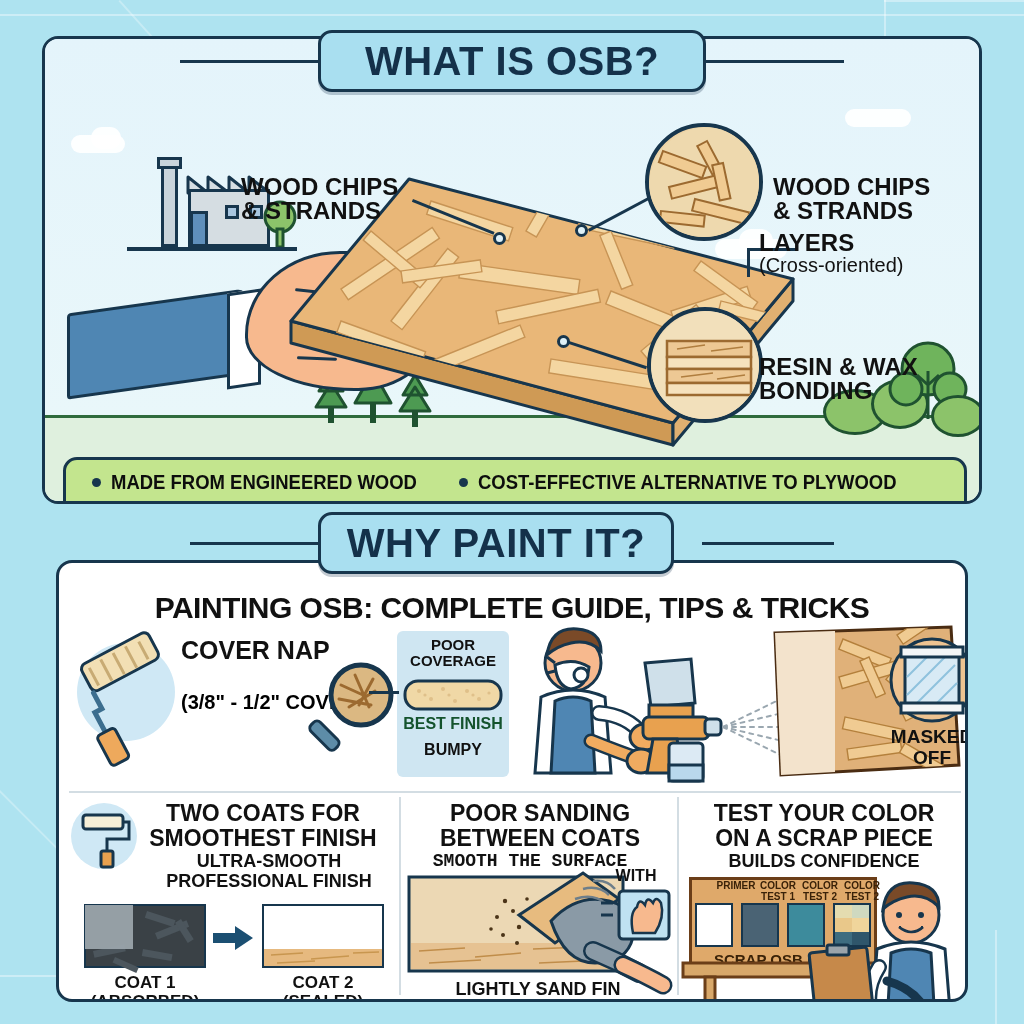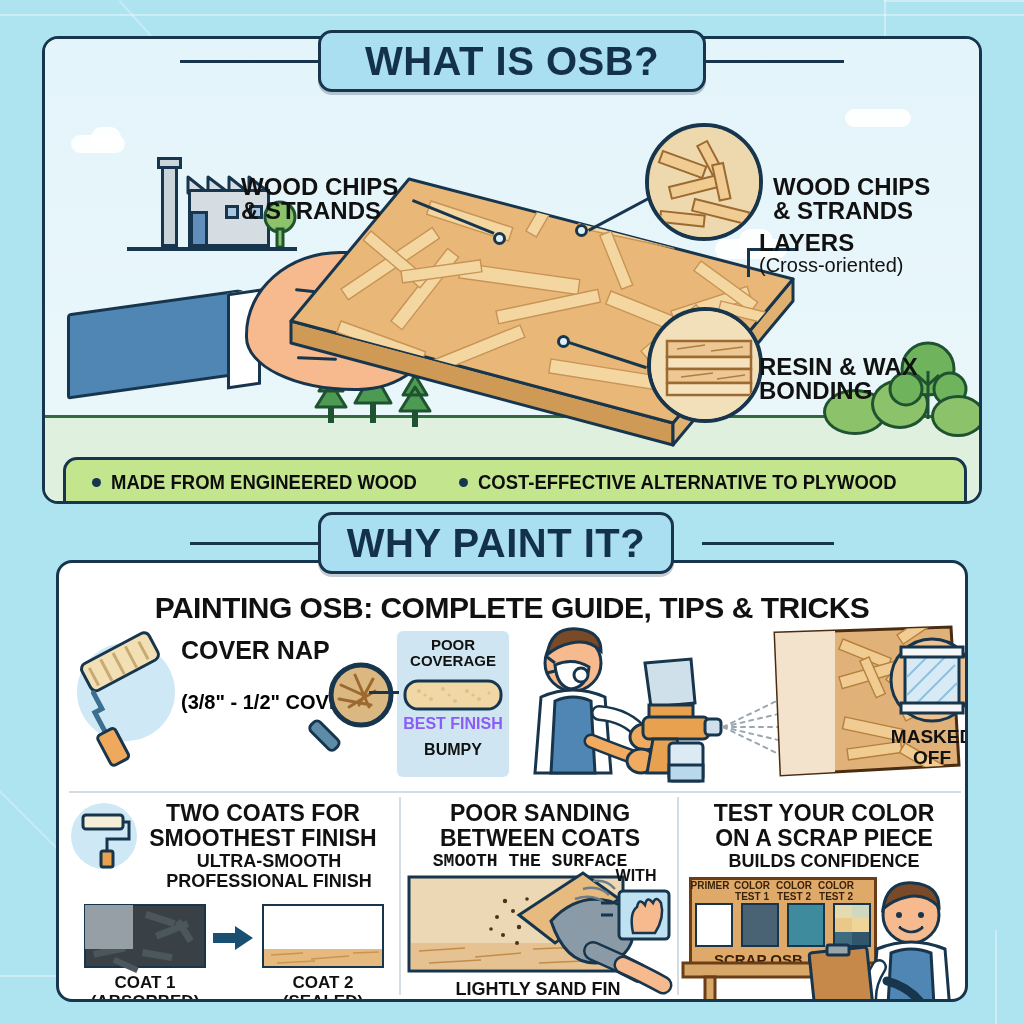--- a/index.html
+++ b/index.html
@@ -383,21 +383,21 @@
           <circle cx="40" cy="10" r="2"></circle>
         <circle cx="52" cy="22" r="2"></circle>
           <circle cx="64" cy="12" r="2"></circle>
           <circle cx="76" cy="20" r="2"></circle>
         <circle cx="22" cy="16" r="1.6"></circle>
           <circle cx="46" cy="16" r="1.6"></circle>
           <circle cx="70" cy="16" r="1.6"></circle>
         <circle cx="86" cy="14" r="1.6"></circle>
       </g>
     </svg>
-    <div style="position:absolute;left:338px;top:152px;width:112px;text-align:center;font-size:16px;font-weight:bold;color:#8b5cf6;">BEST FINISH</div>
+    <div style="position:absolute;left:338px;top:152px;width:112px;text-align:center;font-size:16px;font-weight:bold;color:#14532d;">BEST FINISH</div>
     <div style="position:absolute;left:338px;top:178px;width:112px;text-align:center;font-size:16px;font-weight:bold;color:#111;">BUMPY</div>
     <div style="position:absolute;left:310px;top:128px;width:30px;height:3px;background:#17364d;"></div>
 
     <div class="person" style="left:462px;top:58px;width:170px;height:160px;">
       <svg viewBox="0 0 170 160" style="overflow:visible">
 
         <circle cx="52" cy="42" r="28" fill="#f7b98e" stroke="#17364d" stroke-width="3"></circle>
         <path d="M26,34 q4,-28 30,-26 q24,2 24,22 q-12,-12 -30,-8 q-14,3 -24,12 Z" fill="#7a4a28" stroke="#17364d" stroke-width="3"></path>
 
         <path d="M34,44 q18,-8 34,2 q-2,20 -18,22 q-14,-2 -16,-24 Z" fill="#ffffff" stroke="#17364d" stroke-width="3"></path>
@@ -579,21 +579,21 @@
     </div>
 
     <div class="panel" style="left:624px;top:236px;width:282px;height:196px;">
       <div class="p-title" style="position:absolute;left:0;top:2px;width:282px;font-size:23px;">
         <div>TEST YOUR COLOR</div>
         <div>ON A SCRAP PIECE</div>
       </div>
       <div class="p-sub" style="position:absolute;left:0;top:52px;width:282px;font-size:18px;">BUILDS CONFIDENCE</div>
 
       <div class="sign" style="left:6px;top:78px;width:188px;height:92px;"></div>
-      <div style="position:absolute;left:6px;top:82px;width:220px;display:flex;justify-content:flex-start;">
+      <div style="position:absolute;left:6px;top:82px;width:220px;display:flex;justify-content:center;">
         <div style="width:42px;text-align:center;font-size:10px;font-weight:bold;color:#3a2208;line-height:1.05;">
           <div>PRIMER</div>
           <div></div>
         </div>
         <div style="width:42px;text-align:center;font-size:10px;font-weight:bold;color:#3a2208;line-height:1.05;">
           <div>COLOR</div>
           <div>TEST 1</div>
         </div>
         <div style="width:42px;text-align:center;font-size:10px;font-weight:bold;color:#3a2208;line-height:1.05;">
           <div>COLOR</div>

